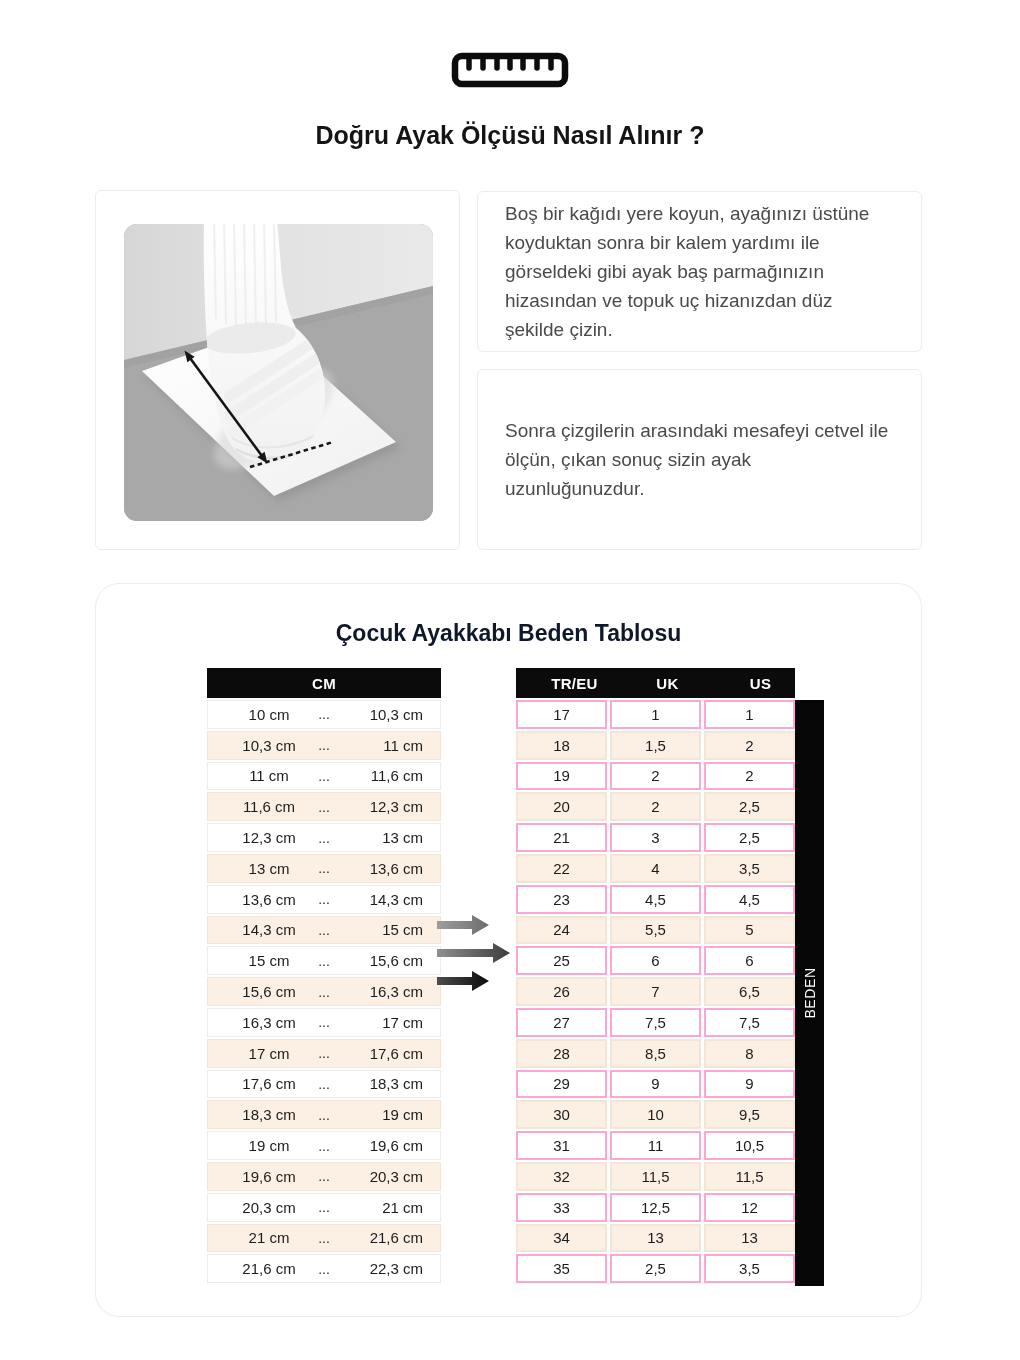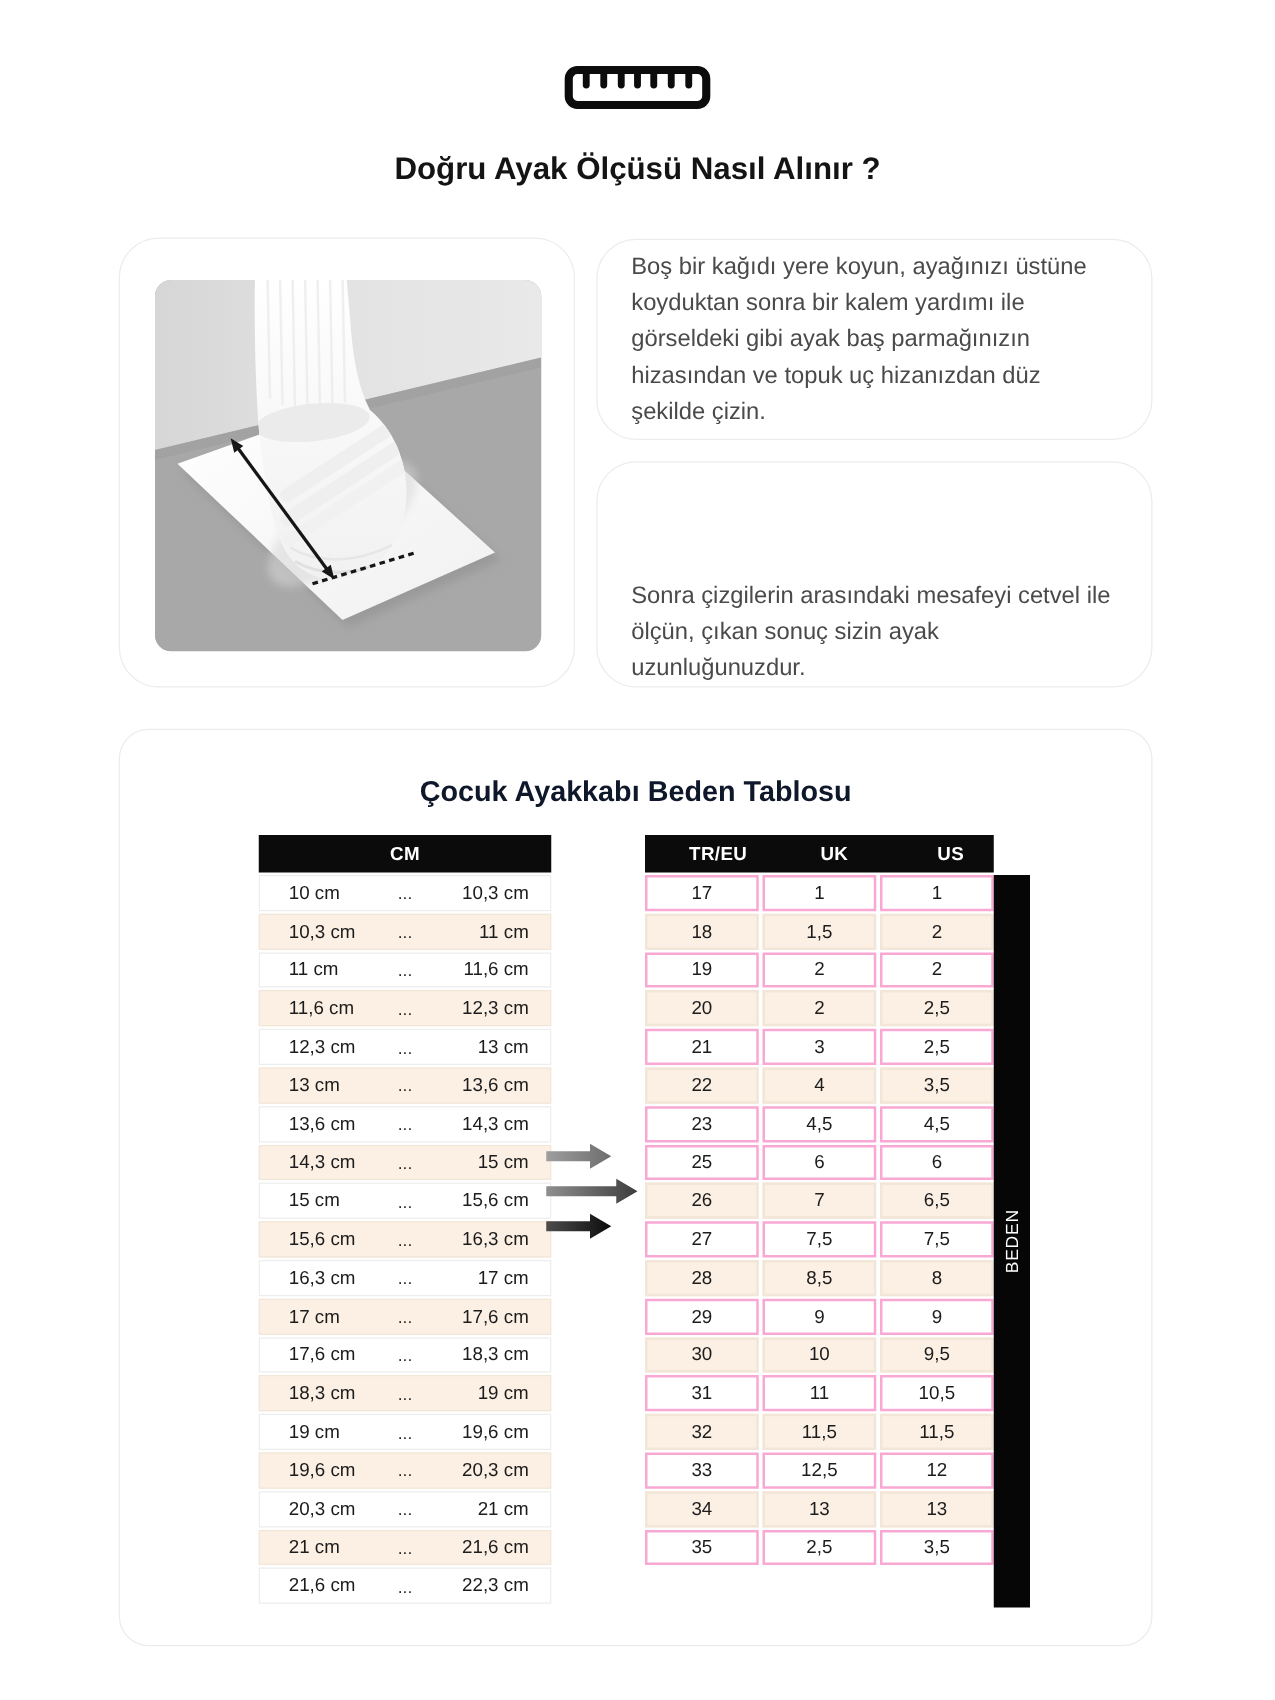--- a/index.html
+++ b/index.html
@@ -6,42 +6,42 @@
   html,body { width:1020px; height:1360px; background:#ffffff;
     font-family:"Liberation Sans", sans-serif; color:#131313; overflow:hidden; }
   .stage { position:relative; width:1020px; height:1360px; background:#fff;padding-left:48px; }
 
   
   .ruler-wrap { position:absolute; left:0; right:0; top:52px; display:flex; justify-content:center; }
   .main-title { position:absolute; left:0; right:0; top:121px; text-align:center;
     font-size:25px; font-weight:700; color:#141414; }
 
   
-  .card { position:absolute; background:#fff; border:1.5px solid #ececec; border-radius:32px; }
+  .card { position:absolute; background:#fff; border:1.5px solid #ececec; border-radius:6px; }
   .card-photo { left:95px; top:190px; width:365px; height:360px; }
   .photo-inner { position:absolute; left:28px; top:33px; width:309px; height:297px;
     border-radius:13px; overflow:hidden; background:#a8a8a8; }
   .card-instr1 { left:477px; top:191px; width:445px; height:161px; display:flex; align-items:center; }
-  .card-instr2 { left:477px; top:369px; width:445px; height:181px; display:flex; align-items:flex-end; }
+  .card-instr2 { left:477px; top:369px; width:445px; height:181px; display:flex; align-items:center; }
   .instr-text { padding:0 30px 0 27px; font-size:19px; line-height:29px; color:#4a4a4a; }
 
   
   .card-table { left:95px; top:583px; width:827px; height:734px; border-radius:24px; }
   .table-title { position:absolute; left:0; right:0; top:36px; text-align:center;
     font-size:23px; font-weight:700; color:#0f172a; }
 
   .thead { background:#0b0b0b; color:#ffffff; height:30px; display:flex; align-items:center;
     justify-content:center; font-size:15px; font-weight:600; letter-spacing:.3px; margin-bottom:2px; }
   .trow { height:28.8px; margin-bottom:2px; background:#ffffff; border:1px solid #ededed;
     font-size:15px; color:#1c1c1c; }
   .trow.alt { background:#fcf0e4; border-color:#f2e6d8; }
 
   .cm-table { position:absolute; left:111px; top:84px; width:234px; }
   .cm-table .trow { display:grid; grid-template-columns:1fr 34px 1fr; align-items:center; }
-  .cfrom { text-align:left; padding-left:23px; }
+  .cfrom { text-align:center; padding-left:23px; }
   .cdots { text-align:center; font-size:14px; color:#2a2a2a; }
   .cto { text-align:right; padding-right:17px; }
 
   .size-table { position:absolute; left:420px; top:84px; width:279px; }
   .size-table .thead { justify-content:space-between; padding:0; }
   .size-table .thead span { flex:1; text-align:center;margin-left:24px; }
   .size-table .trow { border:none; background:none; display:flex; gap:3px; }
   .size-table .trow .cell { flex:1; display:flex; align-items:center; justify-content:center;
     background:#ffffff; border:2px solid #f9a8d4; height:28.8px; }
   .size-table .trow.alt .cell { background:#fcf0e4; border-color:#f2e6d8; }
@@ -314,20 +314,25 @@
           <div class="trow alt">
             <div class="cell">22</div>
             <div class="cell">4</div>
             <div class="cell">3,5</div>
           </div>
           <div class="trow">
             <div class="cell">23</div>
             <div class="cell">4,5</div>
             <div class="cell">4,5</div>
           </div>
+          <div class="trow alt">
+            <div class="cell">24</div>
+            <div class="cell">5,5</div>
+            <div class="cell">5</div>
+          </div>
           <div class="trow">
             <div class="cell">25</div>
             <div class="cell">6</div>
             <div class="cell">6</div>
           </div>
           <div class="trow alt">
             <div class="cell">26</div>
             <div class="cell">7</div>
             <div class="cell">6,5</div>
           </div>

